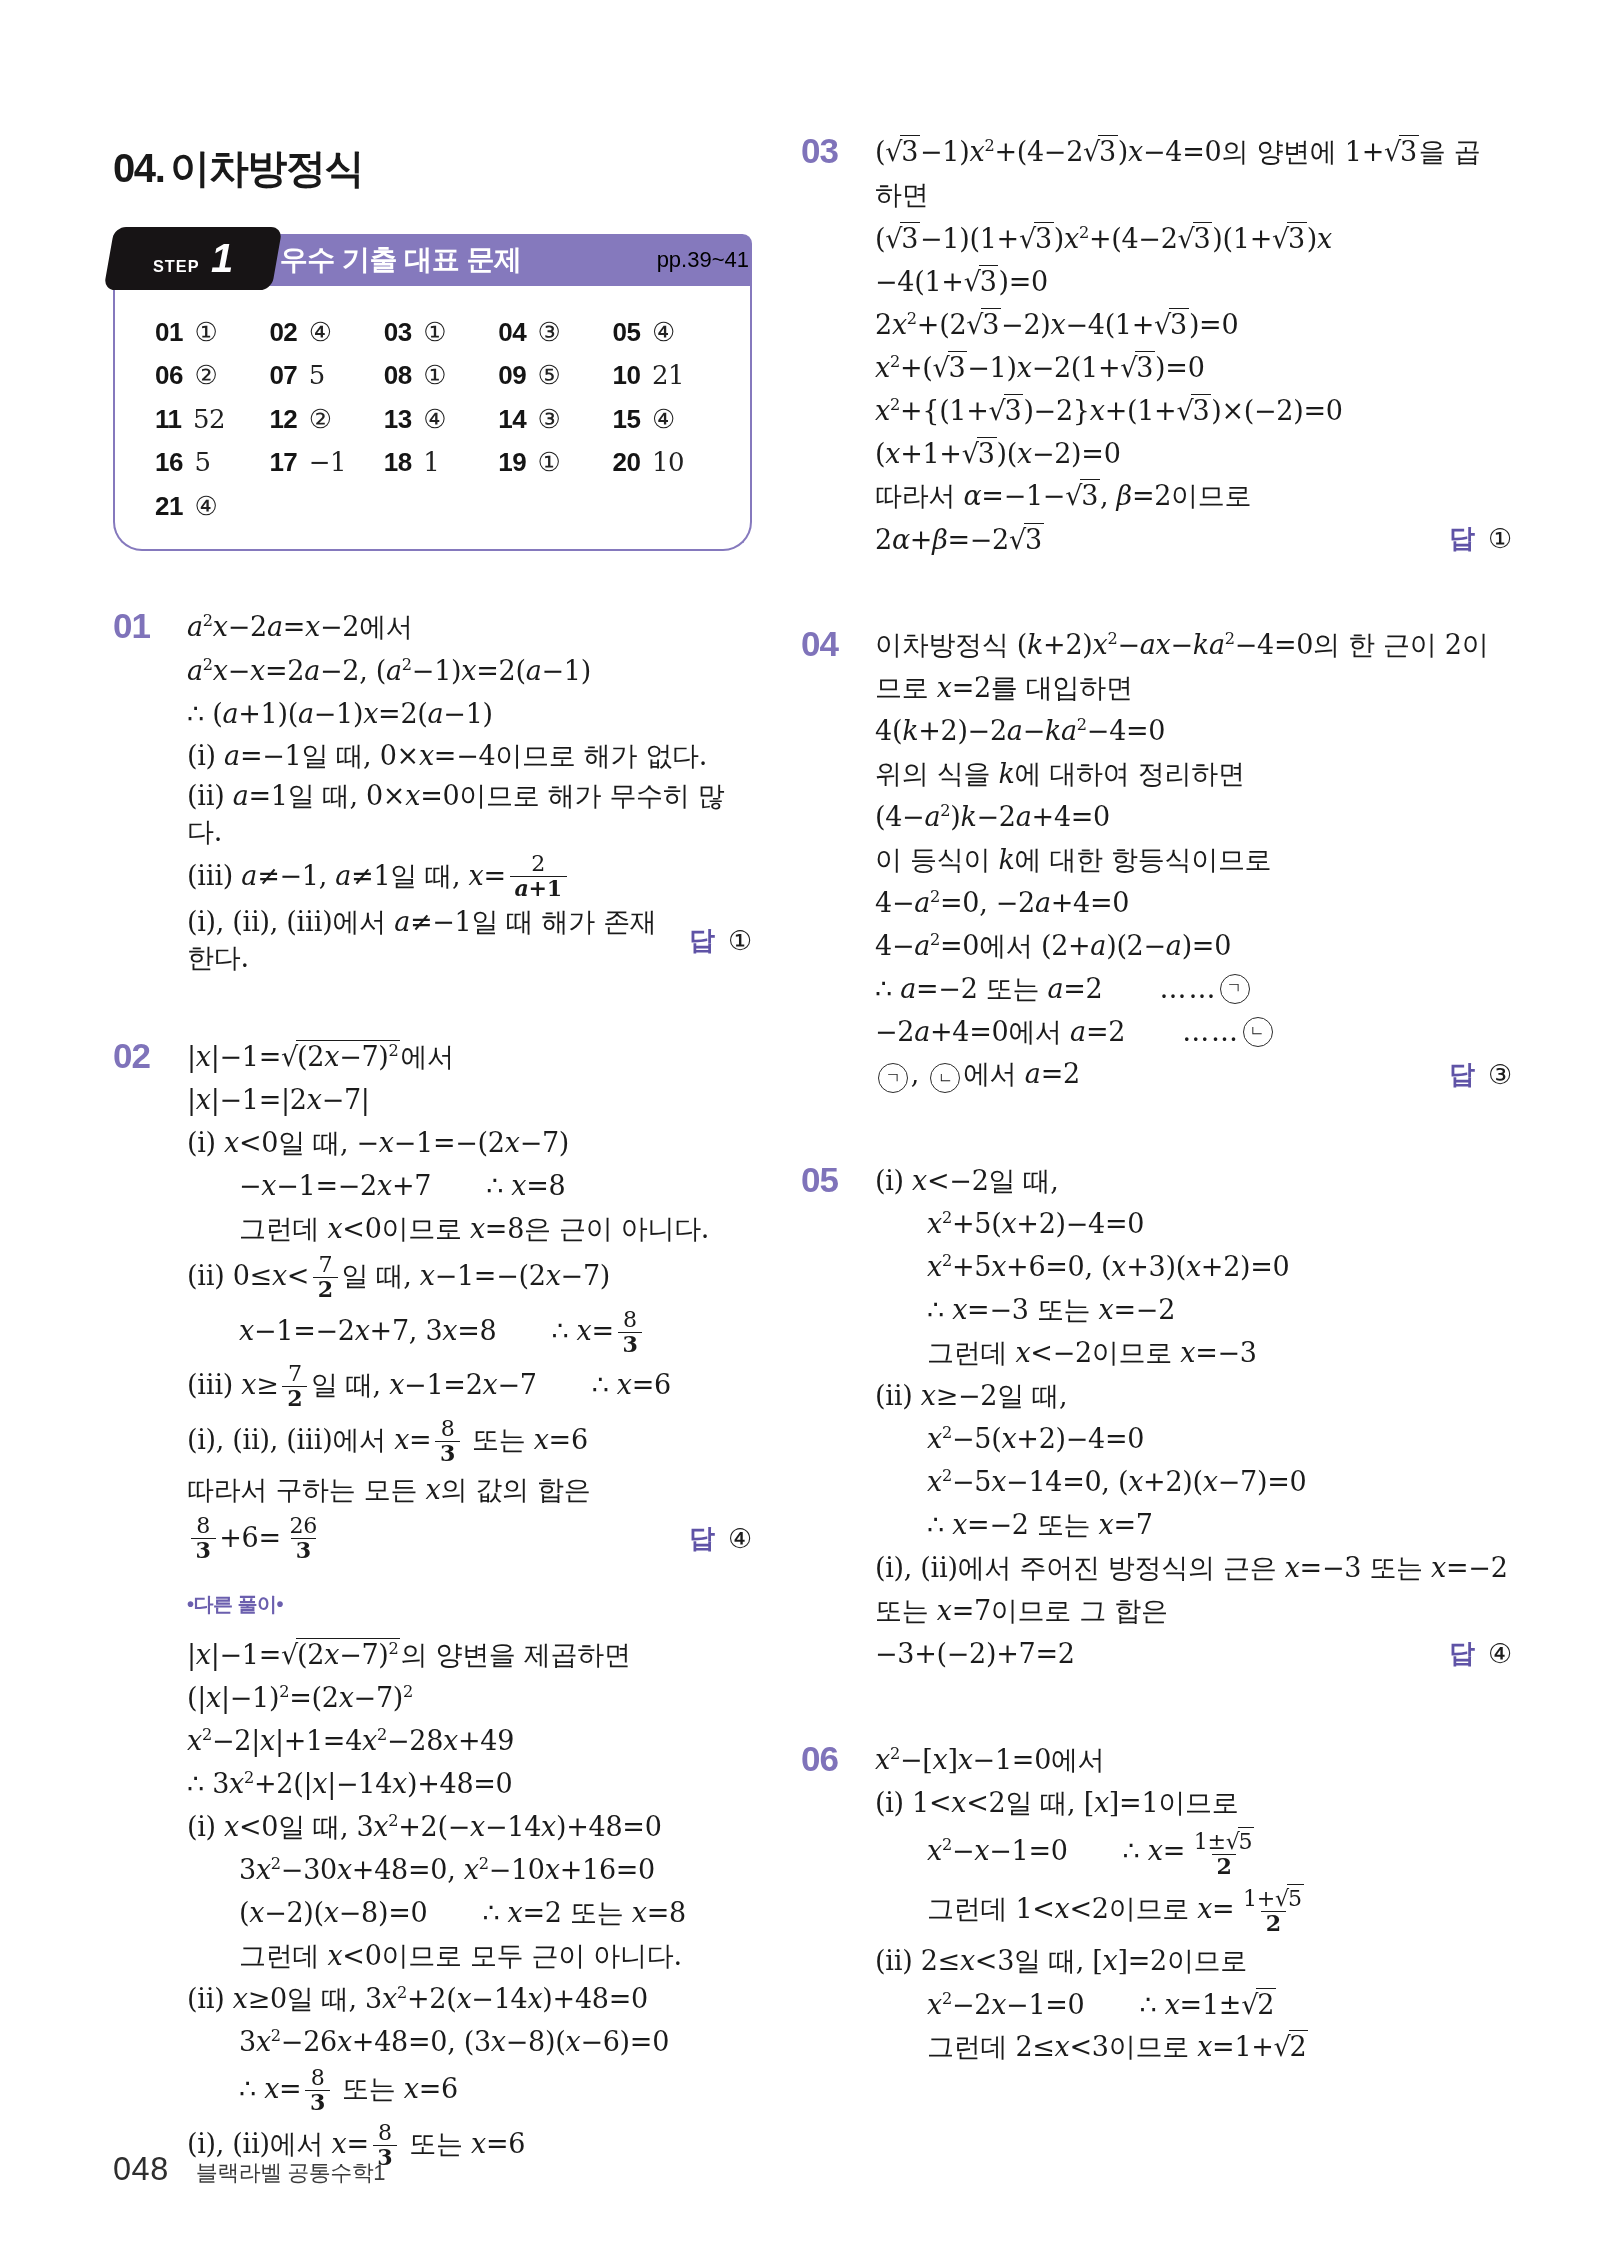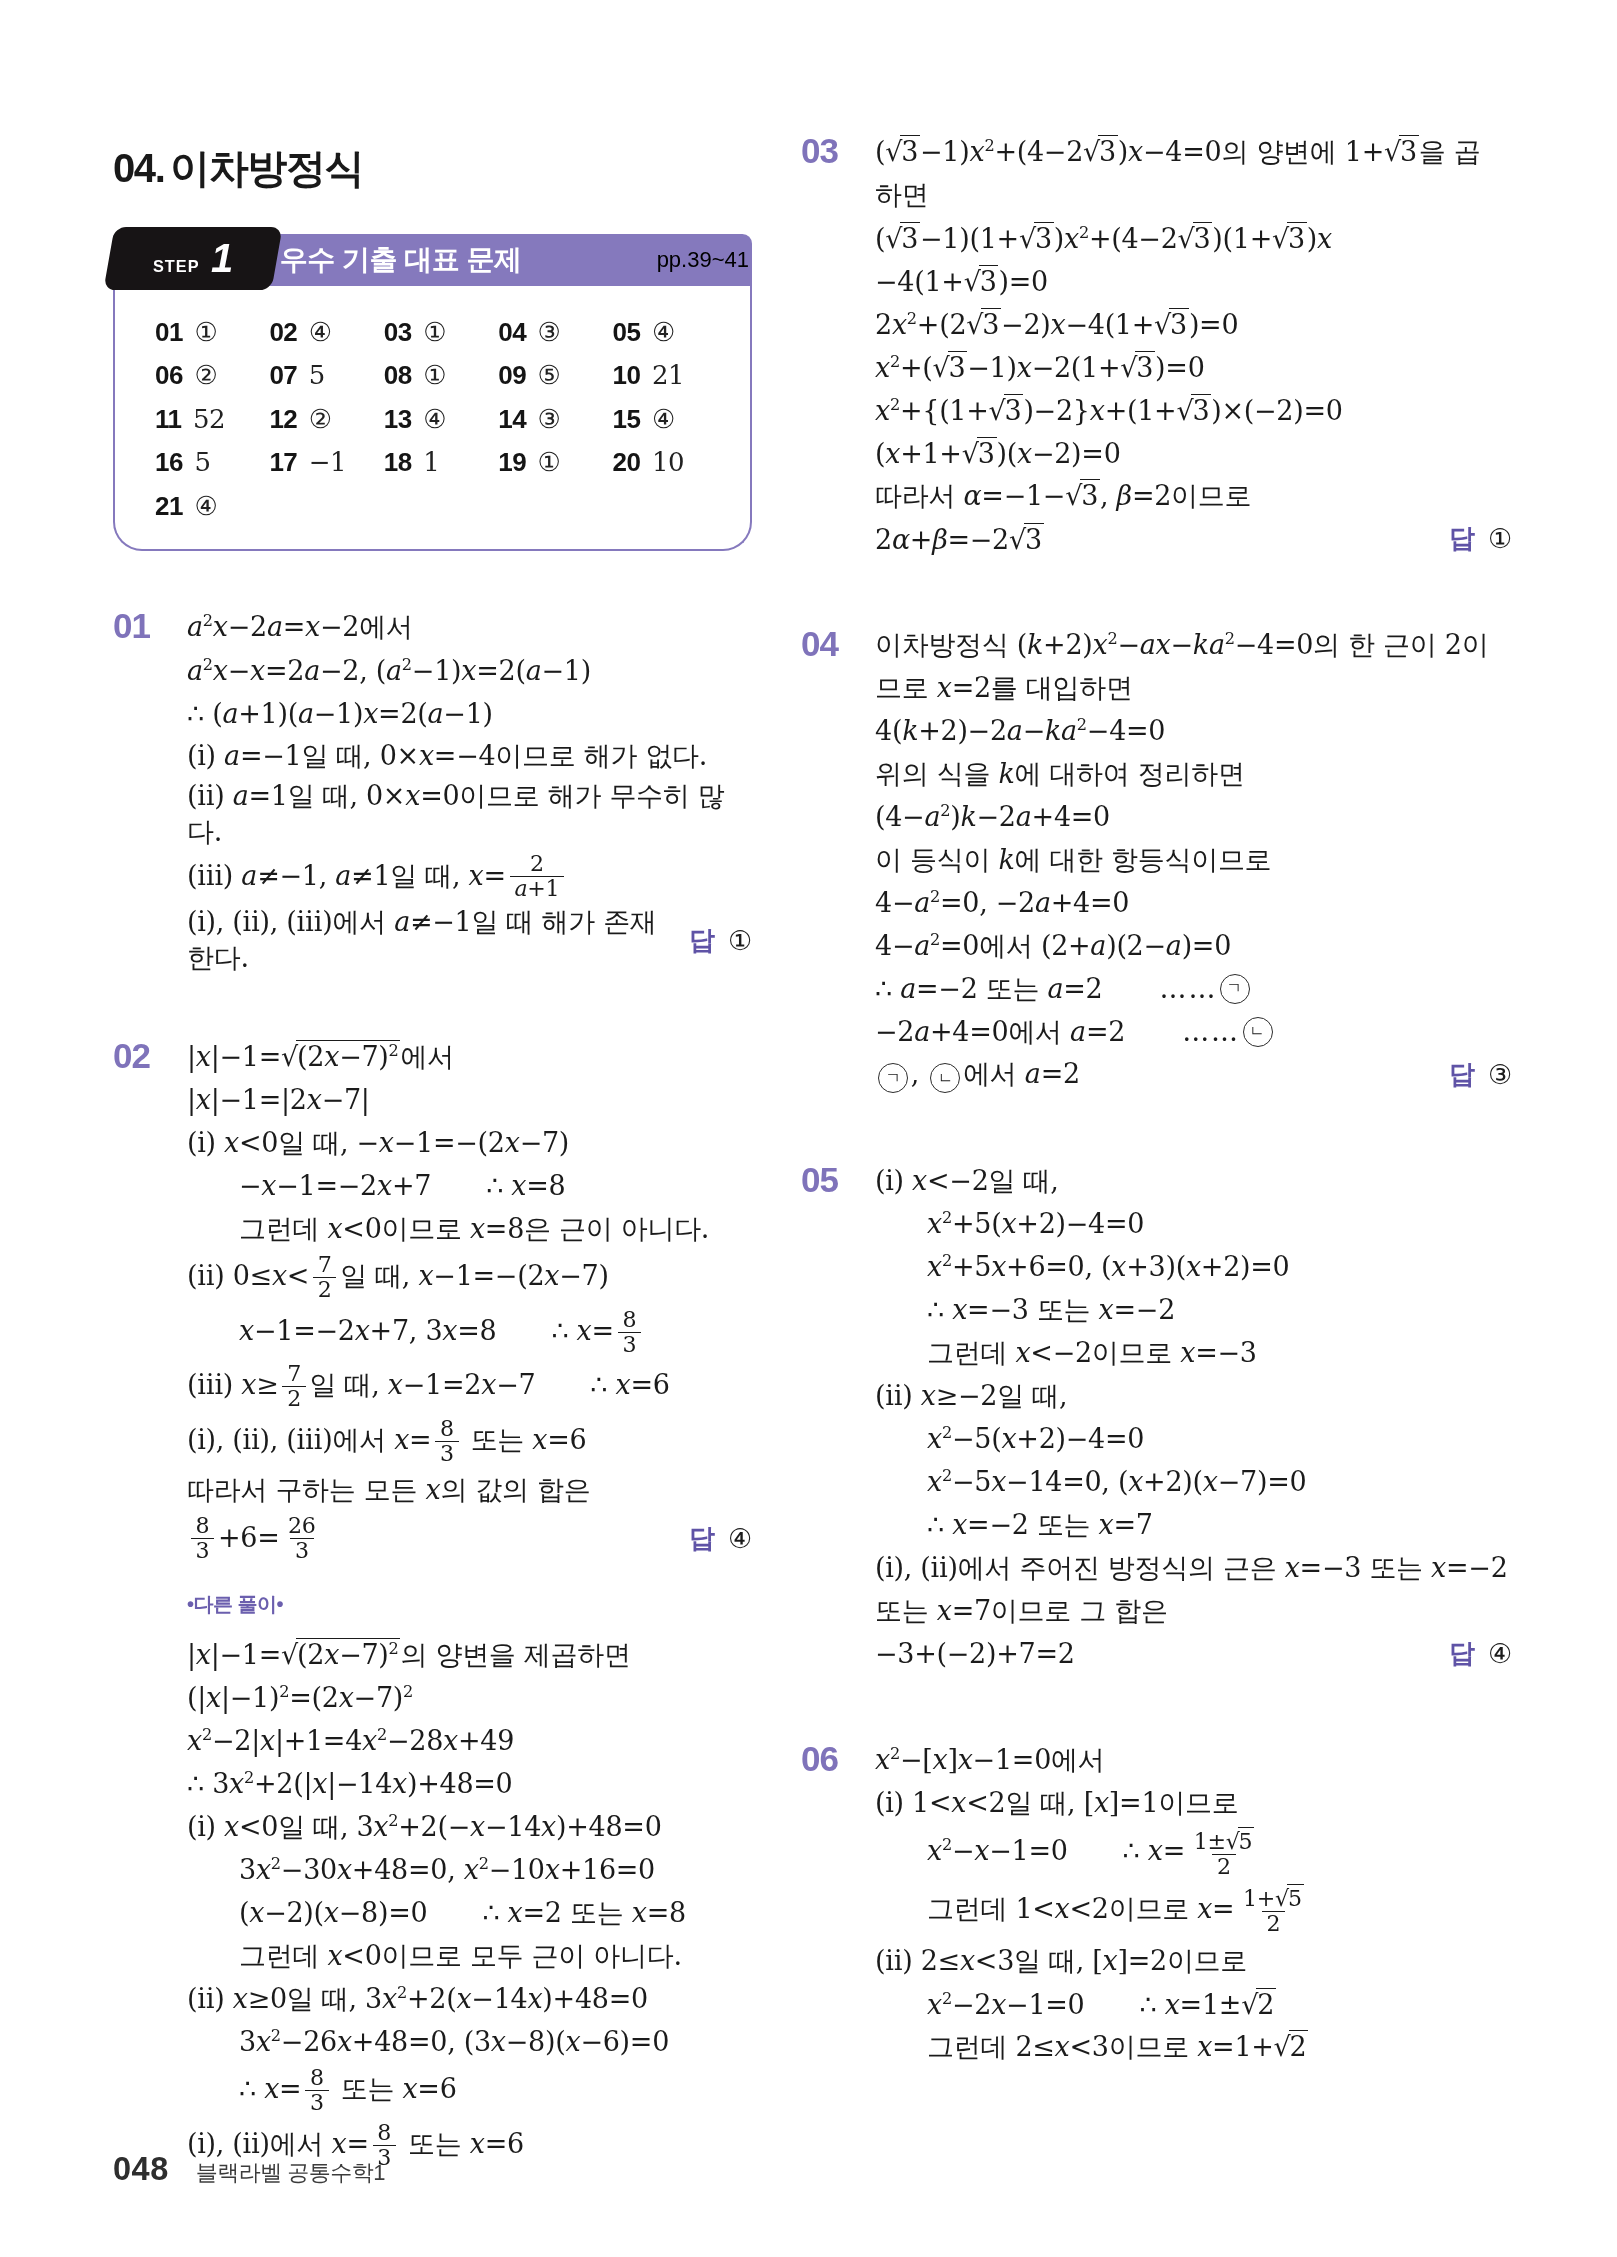--- a/index.html
+++ b/index.html
@@ -45,42 +45,42 @@
           font-family:"DejaVu Serif","Liberation Serif",serif; letter-spacing:-0.3px; }
   .line.ind { padding-left:52px; }
   .line.right { justify-content:flex-start; }
   .mx { display:block; }
   .line i { font-style:italic; }
   sup { font-size:0.6em; line-height:0; vertical-align:super; }
 
   .fr { display:inline-flex; flex-direction:column; align-items:center; text-align:center;
         vertical-align:middle; line-height:1.08; font-size:0.82em; margin:2.9px 3.8px; }
   .fr > span { padding:0 4.8px; display:block; }
-  .fr > span + span { border-top:1.9px solid currentColor; }
+  .fr > span + span { border-top:1.9px solid currentColor;font-weight:bold; }
 
   .sq { white-space:nowrap; }
   .ov { display:inline-block; border-top:1.9px solid currentColor; padding:1px 1.9px 0 1px; margin-left:-1.9px; line-height:1.1; }
 
   .gap { display:inline-block; width:55px; }
 
   .ref { margin-left:57px; display:inline-flex; align-items:center; letter-spacing:1.9px; }
   .circ { display:inline-flex; align-items:center; justify-content:center; width:28px; height:28px;
           border:1.9px solid #2c2c2c; border-radius:50%; font-size:15.3px;
           font-family:"Liberation Sans",sans-serif; margin:0 2.9px; flex:none; }
 
   .ansch { margin-left:auto; display:inline-flex; align-items:center; gap:13.4px; padding-left:17px; }
   .ansch b { color:#5f53a6; font-family:"Liberation Sans",sans-serif; font-size:26px; font-weight:bold; }
   .ansch .av { font-family:"DejaVu Serif","Liberation Serif",serif; font-size:27px; color:#1b1b1b; }
 
   .alt { color:#6b5fae; font-family:"Liberation Sans",sans-serif; font-weight:bold;
          font-size:20px; margin:25px 0 15.3px; letter-spacing:-0.5px; }
 
   
   .footer { position:absolute; left:113px; top:2151px; display:flex; align-items:baseline; gap:27px; }
-  .footer b { font-size:32.5px; font-weight:bold; color:#2e2e2e; letter-spacing:0.5px; }
+  .footer b { font-size:32.5px; font-weight:normal; color:#2e2e2e; letter-spacing:0.5px; }
   .footer span { font-size:22px; color:#3c3c3c; letter-spacing:-0.5px; }
 </style>
 </head>
 <body>
 
 <div class="page">
 
   <div class="col-L">
     <div class="page-title">
       <span>04</span><span>.</span><span class="t">이차방정식</span>

